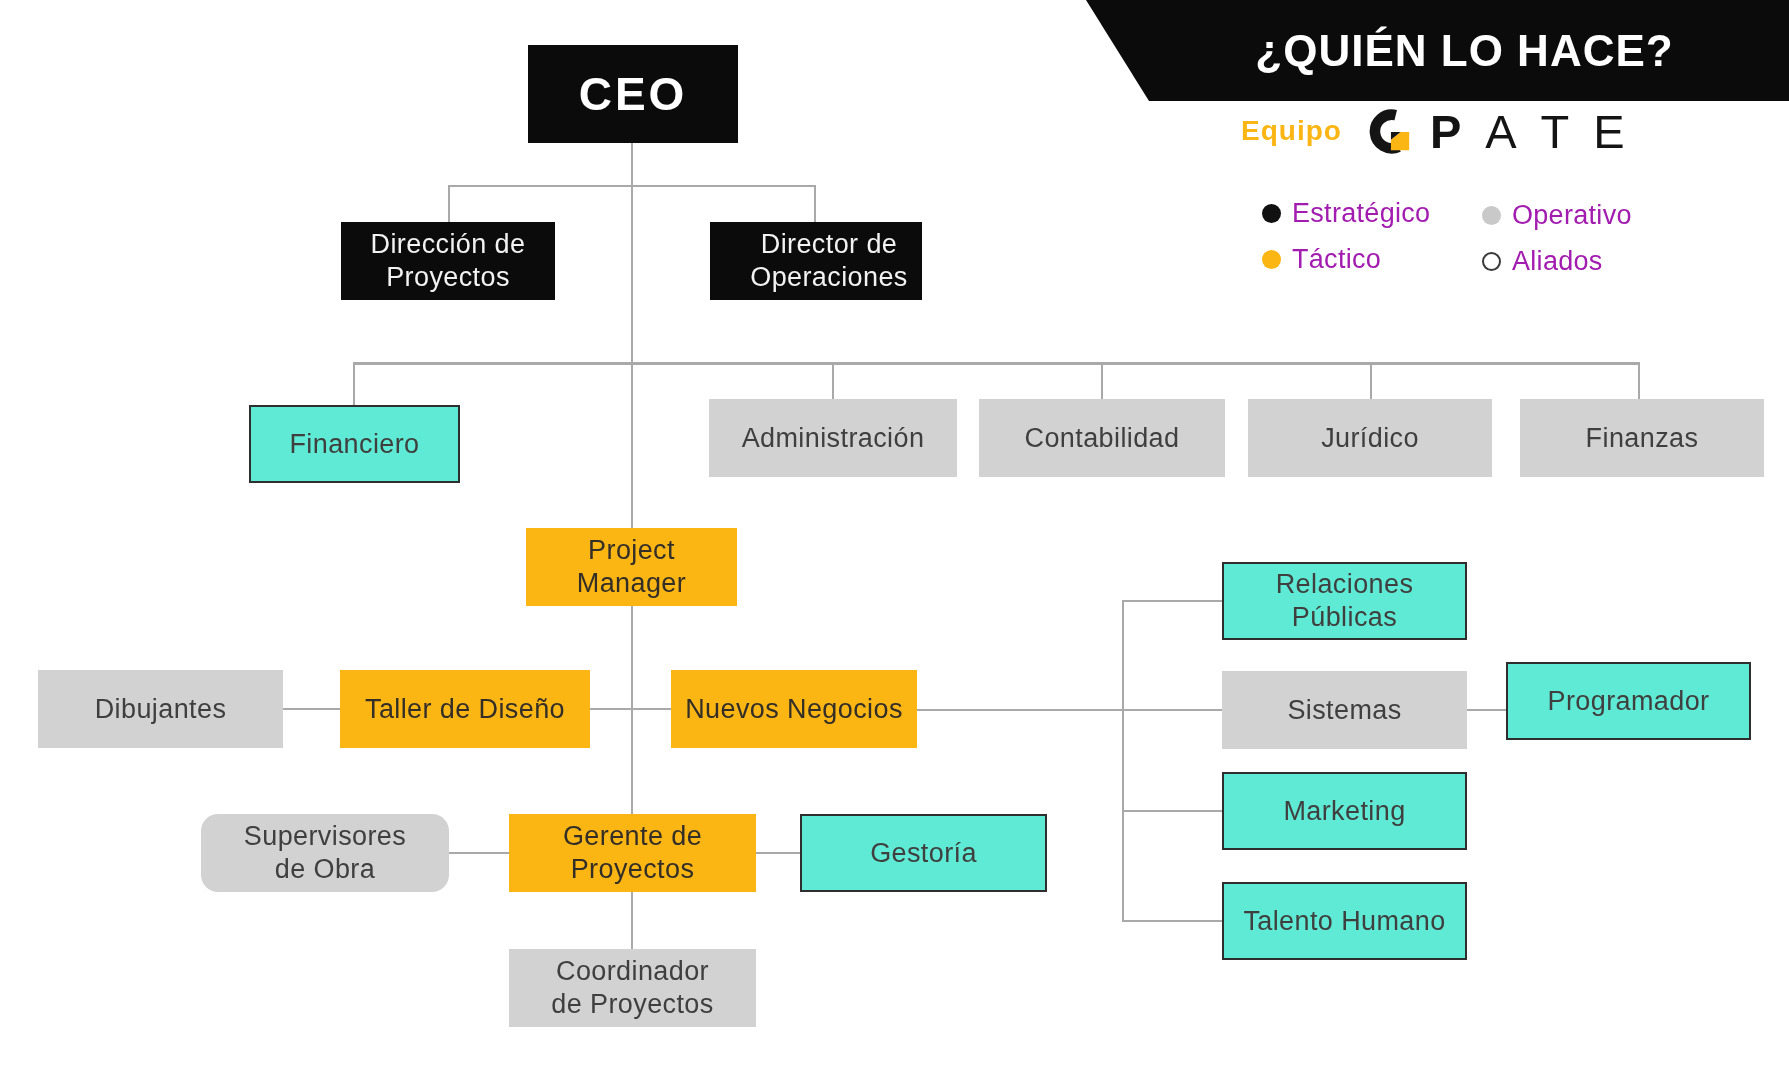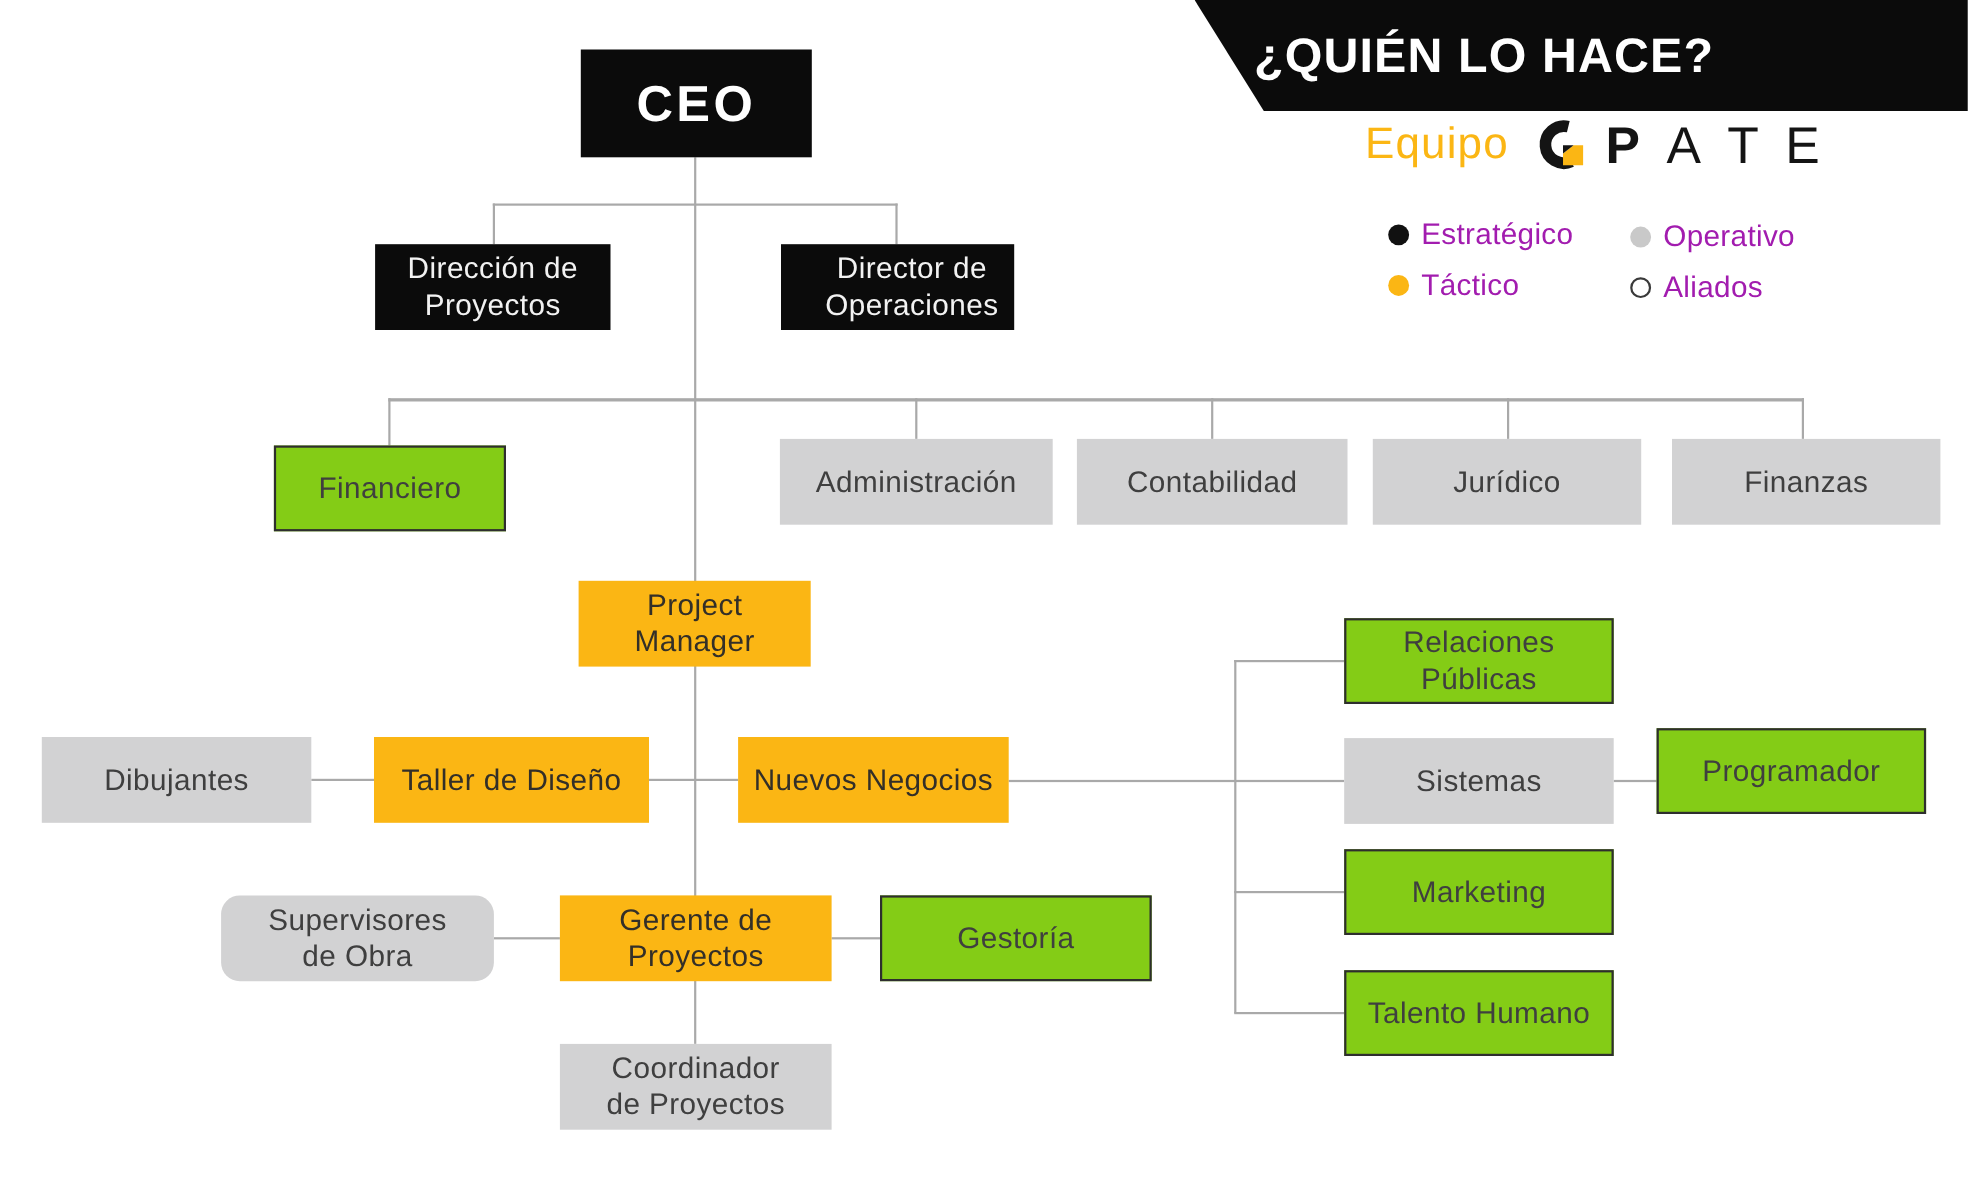--- a/index.html
+++ b/index.html
@@ -11,35 +11,35 @@
   .line{position:absolute;background:#a9a9a9;z-index:1;}
   
   .node{
     position:absolute;z-index:2;display:flex;align-items:center;justify-content:center;
     text-align:center;font-size:27px;line-height:33px;letter-spacing:0.4px;
     color:#3f3f3f;white-space:pre-line;box-sizing:border-box;
   }
   .node.black{background:#0b0b0b;color:#f2f2f2;}
   .node.gray{background:#d2d2d3;}
   .node.yellow{background:#fbb614;color:#332f28;}
-  .node.white{background:#84cc16;border:2px solid #2e2e2e;}
+  .node.white{background:#5eead4;border:2px solid #2e2e2e;}
   .node.ceo{font-size:46px;font-weight:800;letter-spacing:3px;color:#ffffff;}
   
   .banner{
     position:absolute;left:1080px;top:0;width:709px;height:101px;background:#0b0b0b;
     clip-path:polygon(6px 0, 100% 0, 100% 100%, 69px 100%);
-    display:flex;align-items:center;z-index:3;
+    display:flex;align-items:center;justify-content:center;z-index:3;
   }
   .banner-title{
     color:#ffffff;font-size:44px;font-weight:800;letter-spacing:1px;padding-left:60px;
   }
   .brand{
     position:absolute;left:1241px;top:102px;height:58px;display:flex;align-items:center;z-index:3;
   }
-  .brand .team{color:#fbb614;font-size:40px;font-weight:400;letter-spacing:1px;margin-right:22px;}
+  .brand .team{color:#fbb614;font-size:28px;font-weight:700;letter-spacing:1px;margin-right:22px;}
   .brand .g-glyph{width:50px;height:50px;margin-right:16px;}
   .brand .ltr{font-size:47px;color:#141414;margin-right:24px;}
   .brand .ltr.bold{font-weight:800;}
   .brand .ltr.thin{font-weight:400;}
   
   .legend-item{position:absolute;display:flex;align-items:center;z-index:3;}
   .legend-item .dot{width:19px;height:19px;border-radius:50%;margin-right:11px;flex:0 0 auto;}
   .legend-item .lbl{font-size:27px;color:#a21caf;letter-spacing:0.3px;}
   .dot.black{background:#111111;}
   .dot.yellow{background:#fbb614;}

